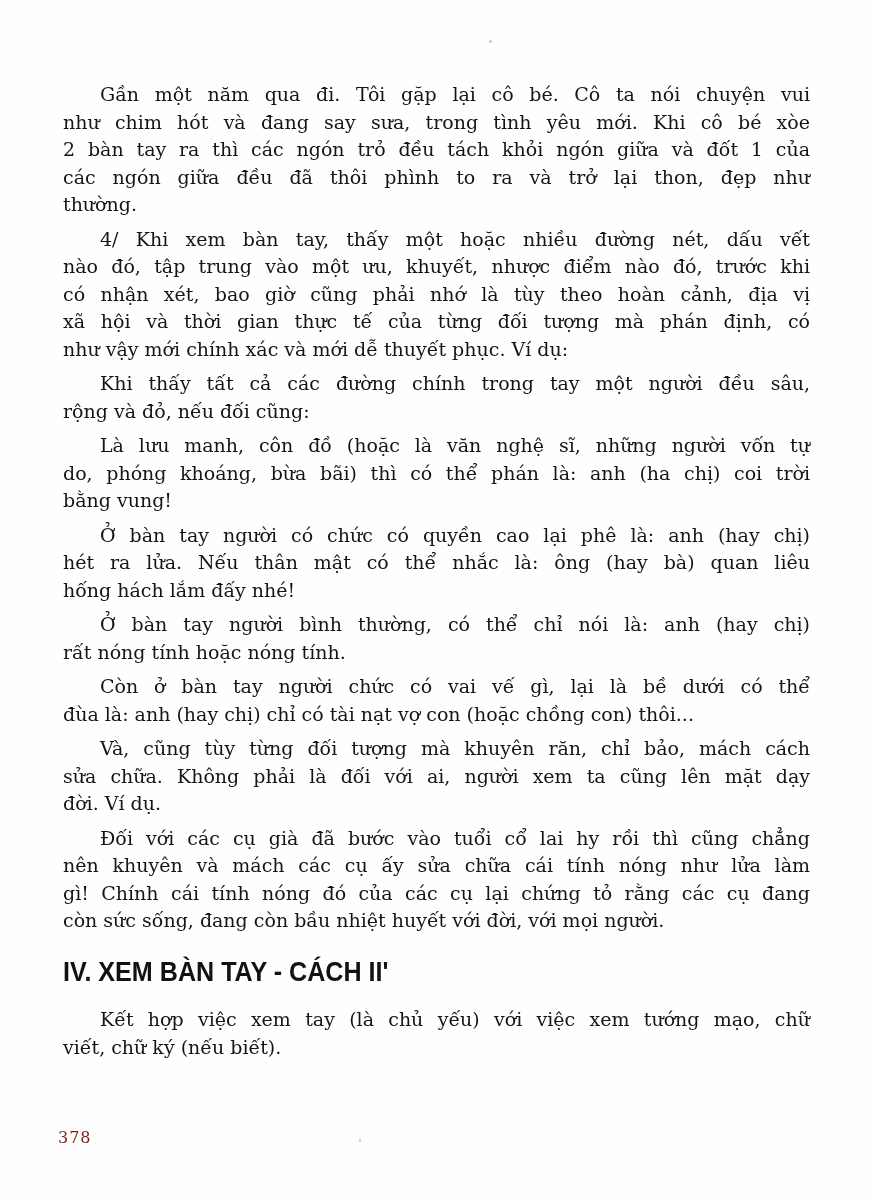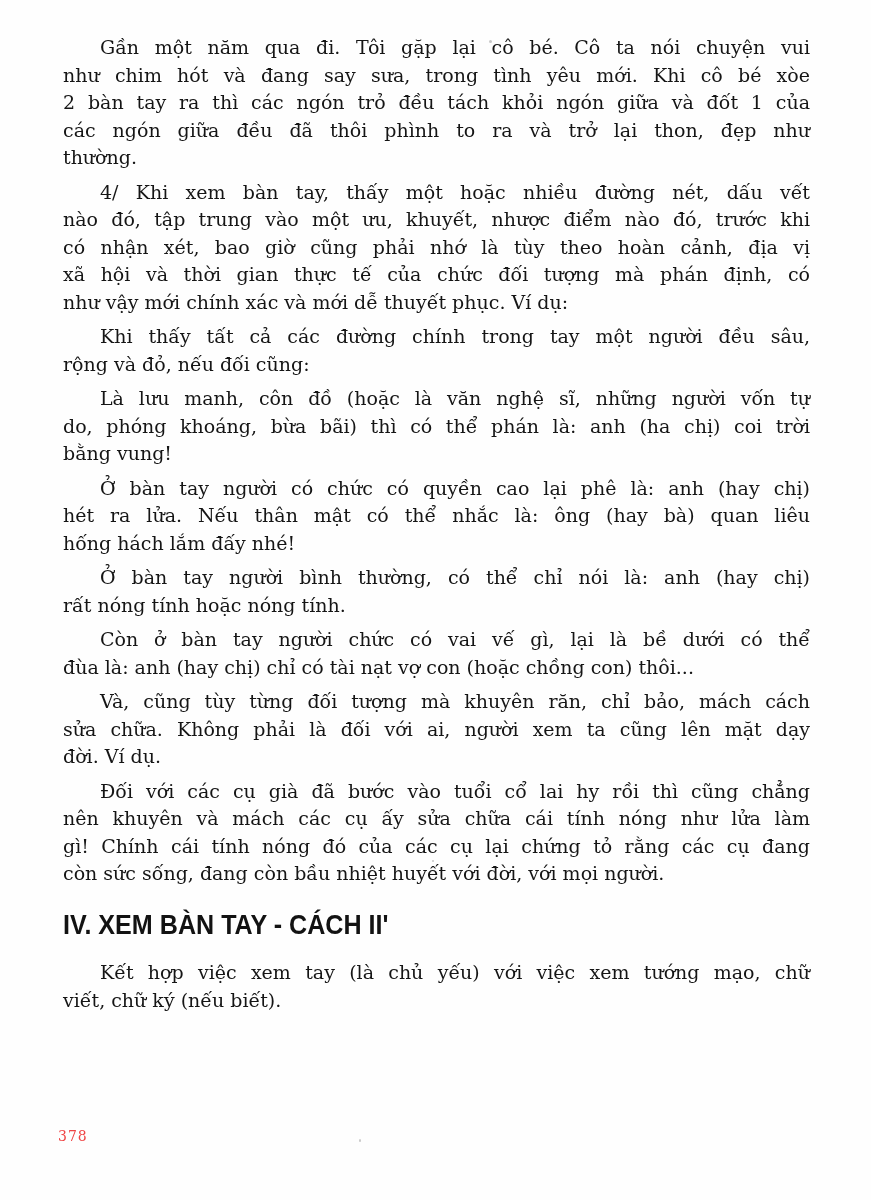--- a/index.html
+++ b/index.html
@@ -9,21 +9,21 @@
   }
   .page {
     position: relative;
     width: 871px;
     height: 1200px;
     background: #fefefe;
     overflow: hidden;
     font-family: "DejaVu Serif", "Liberation Serif", serif;
     color: #151515;
     box-sizing: border-box;
-    padding: 34px 61px 0 63px;
+    padding: 81px 61px 0 63px;
   }
   .body-text {
     width: 747px;
     font-size: 19px;
     line-height: 27.5px;
   }
   .para {
     margin: 0 0 7px 0;
     padding: 0;
   }
@@ -47,23 +47,23 @@
     letter-spacing: 0px;
     color: #121212;
     transform: scaleX(0.93);
     transform-origin: left center;
     white-space: nowrap;
   }
   .page-number {
     position: absolute;
     left: 58px;
     top: 1128px;
-    font-size: 14px;
+    font-size: 16px;
     letter-spacing: 1px;
-    color: #ef4444;
+    color: #7f1d1d;
   }
   .speck {
     position: absolute;
     background: #9a9a9a;
     border-radius: 50%;
     opacity: 0.55;
   }
   .speck.s1 { left: 489px; top: 40px;  width: 3px; height: 3px; }
   .speck.s2 { left: 359px; top: 1139px; width: 2px; height: 3px; }
   .speck.s3 { left: 432px; top: 860px; width: 2px; height: 2px; }
@@ -85,21 +85,21 @@
       <div class="line">2 bàn tay ra thì các ngón trỏ đều tách khỏi ngón giữa và đốt 1 của</div>
       <div class="line">các ngón giữa đều đã thôi phình to ra và trở lại thon, đẹp như</div>
       <div class="line last">thường.</div>
     </div>
 
 
     <div class="para">
       <div class="line first">4/ Khi xem bàn tay, thấy một hoặc nhiều đường nét, dấu vết</div>
       <div class="line">nào đó, tập trung vào một ưu, khuyết, nhược điểm nào đó, trước khi</div>
       <div class="line">có nhận xét, bao giờ cũng phải nhớ là tùy theo hoàn cảnh, địa vị</div>
-      <div class="line">xã hội và thời gian thực tế của chức đối tượng mà phán định, có</div>
+      <div class="line">xã hội và thời gian thực tế của từng đối tượng mà phán định, có</div>
       <div class="line last">như vậy mới chính xác và mới dễ thuyết phục. Ví dụ:</div>
     </div>
 
     <div class="para">
       <div class="line first">Khi thấy tất cả các đường chính trong tay một người đều sâu,</div>
       <div class="line last">rộng và đỏ, nếu đối cũng:</div>
     </div>
 
     <div class="para">
       <div class="line first">Là lưu manh, côn đồ (hoặc là văn nghệ sĩ, những người vốn tự</div>

